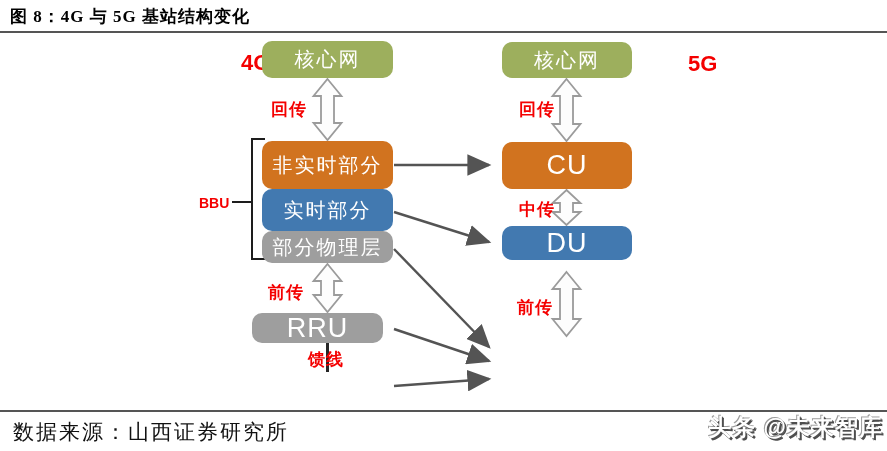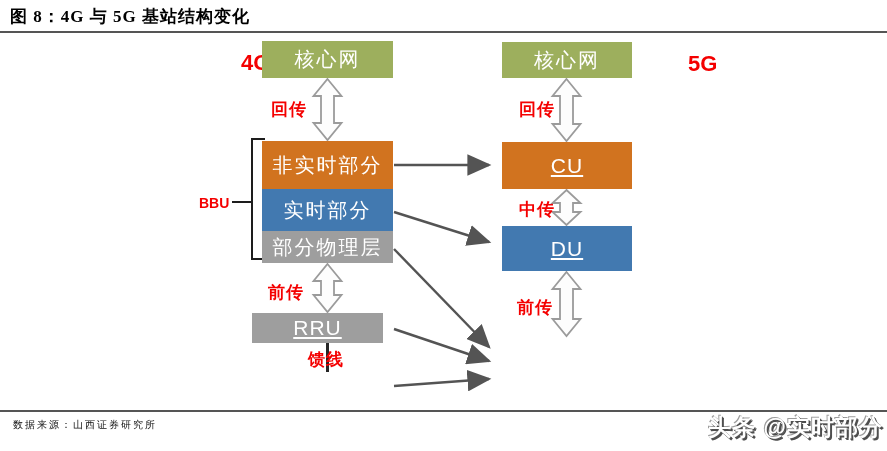--- a/index.html
+++ b/index.html
@@ -9,38 +9,38 @@
   }
   .fig-title{
     position:absolute;left:10px;top:5px;font-family:"Liberation Serif","DejaVu Serif",serif;
     font-size:17px;font-weight:700;color:#000;letter-spacing:1px;white-space:nowrap;
   }
   .divider{position:absolute;left:0;width:887px;height:2px;background:#555;}
   .divider.top{top:31px;}
   .divider.bottom{top:410px;}
   .box{
     position:absolute;display:flex;align-items:center;justify-content:center;
-    color:#fff;font-size:20px;letter-spacing:2px;white-space:nowrap;
+    color:#fff;font-size:20px;letter-spacing:2px;white-space:nowrap;border-radius:10px;
   }
-  .box.latin{font-size:21px;letter-spacing:1px;text-decoration:underline;}
+  .box.latin{font-size:27px;letter-spacing:1px;}
   .green{background:#9DAF5D;}
   .orange{background:#D1731F;text-align:right;}
   .blue{background:#4279B0;}
   .gray{background:#9E9E9E;}
   .gray-dark{background:#9A9A9A;}
   .redlab{
     position:absolute;color:#F40000;font-weight:700;font-size:17px;
     letter-spacing:1px;white-space:nowrap;
   }
   .gen-label{position:absolute;color:#F40000;font-weight:700;font-size:22px;white-space:nowrap;margin-left:36px;}
   .bbu-label{position:absolute;color:#F40000;font-weight:700;font-size:14px;white-space:nowrap;}
   svg.layer{position:absolute;left:0;top:0;}
   .src-text{
     position:absolute;left:13px;top:418px;font-family:Liberation Serif, serif;
-    font-size:10px;color:#111;letter-spacing:2px;white-space:nowrap;
+    font-size:21px;color:#111;letter-spacing:2px;white-space:nowrap;
   }
   .watermark{
     position:absolute;right:4px;top:412px;font-size:23px;font-weight:700;
     color:#ffffff;letter-spacing:1px;white-space:nowrap;
     text-shadow:2px 2px 0 #4e4e4e,1px 1px 0 #5a5a5a,-1px -1px 0 #9c9c9c;
   }
 </style>
 </head>
 <body>
 
@@ -91,20 +91,20 @@
 
   <div class="redlab" style="left:268px;top:281px;">前传</div>
   <div class="box gray latin" style="left:252px;top:313px;width:131px;height:30px;">RRU</div>
   <div class="redlab" style="left:308px;top:348px;">馈线</div>
 
   <div class="gen-label" style="left:652px;top:51px;">5G</div>
   <div class="box green" style="left:502px;top:42px;width:130px;height:36px;">核心网</div>
   <div class="redlab" style="left:519px;top:98px;">回传</div>
   <div class="box orange latin" style="left:502px;top:142px;width:130px;height:47px;">CU</div>
   <div class="redlab" style="left:519px;top:198px;">中传</div>
-  <div class="box blue latin" style="left:502px;top:226px;width:130px;height:45px;">DU</div>
+  <div class="box blue latin" style="left:502px;top:226px;width:130px;height:34px;">DU</div>
   <div class="redlab" style="left:517px;top:296px;">前传</div>
 
   <div class="divider bottom"></div>
   <div class="src-text">数据来源：山西证券研究所</div>
-  <div class="watermark">头条 @实时部分</div>
+  <div class="watermark">头条 @未来智库</div>
 
 </div>
 
 </body></html>

